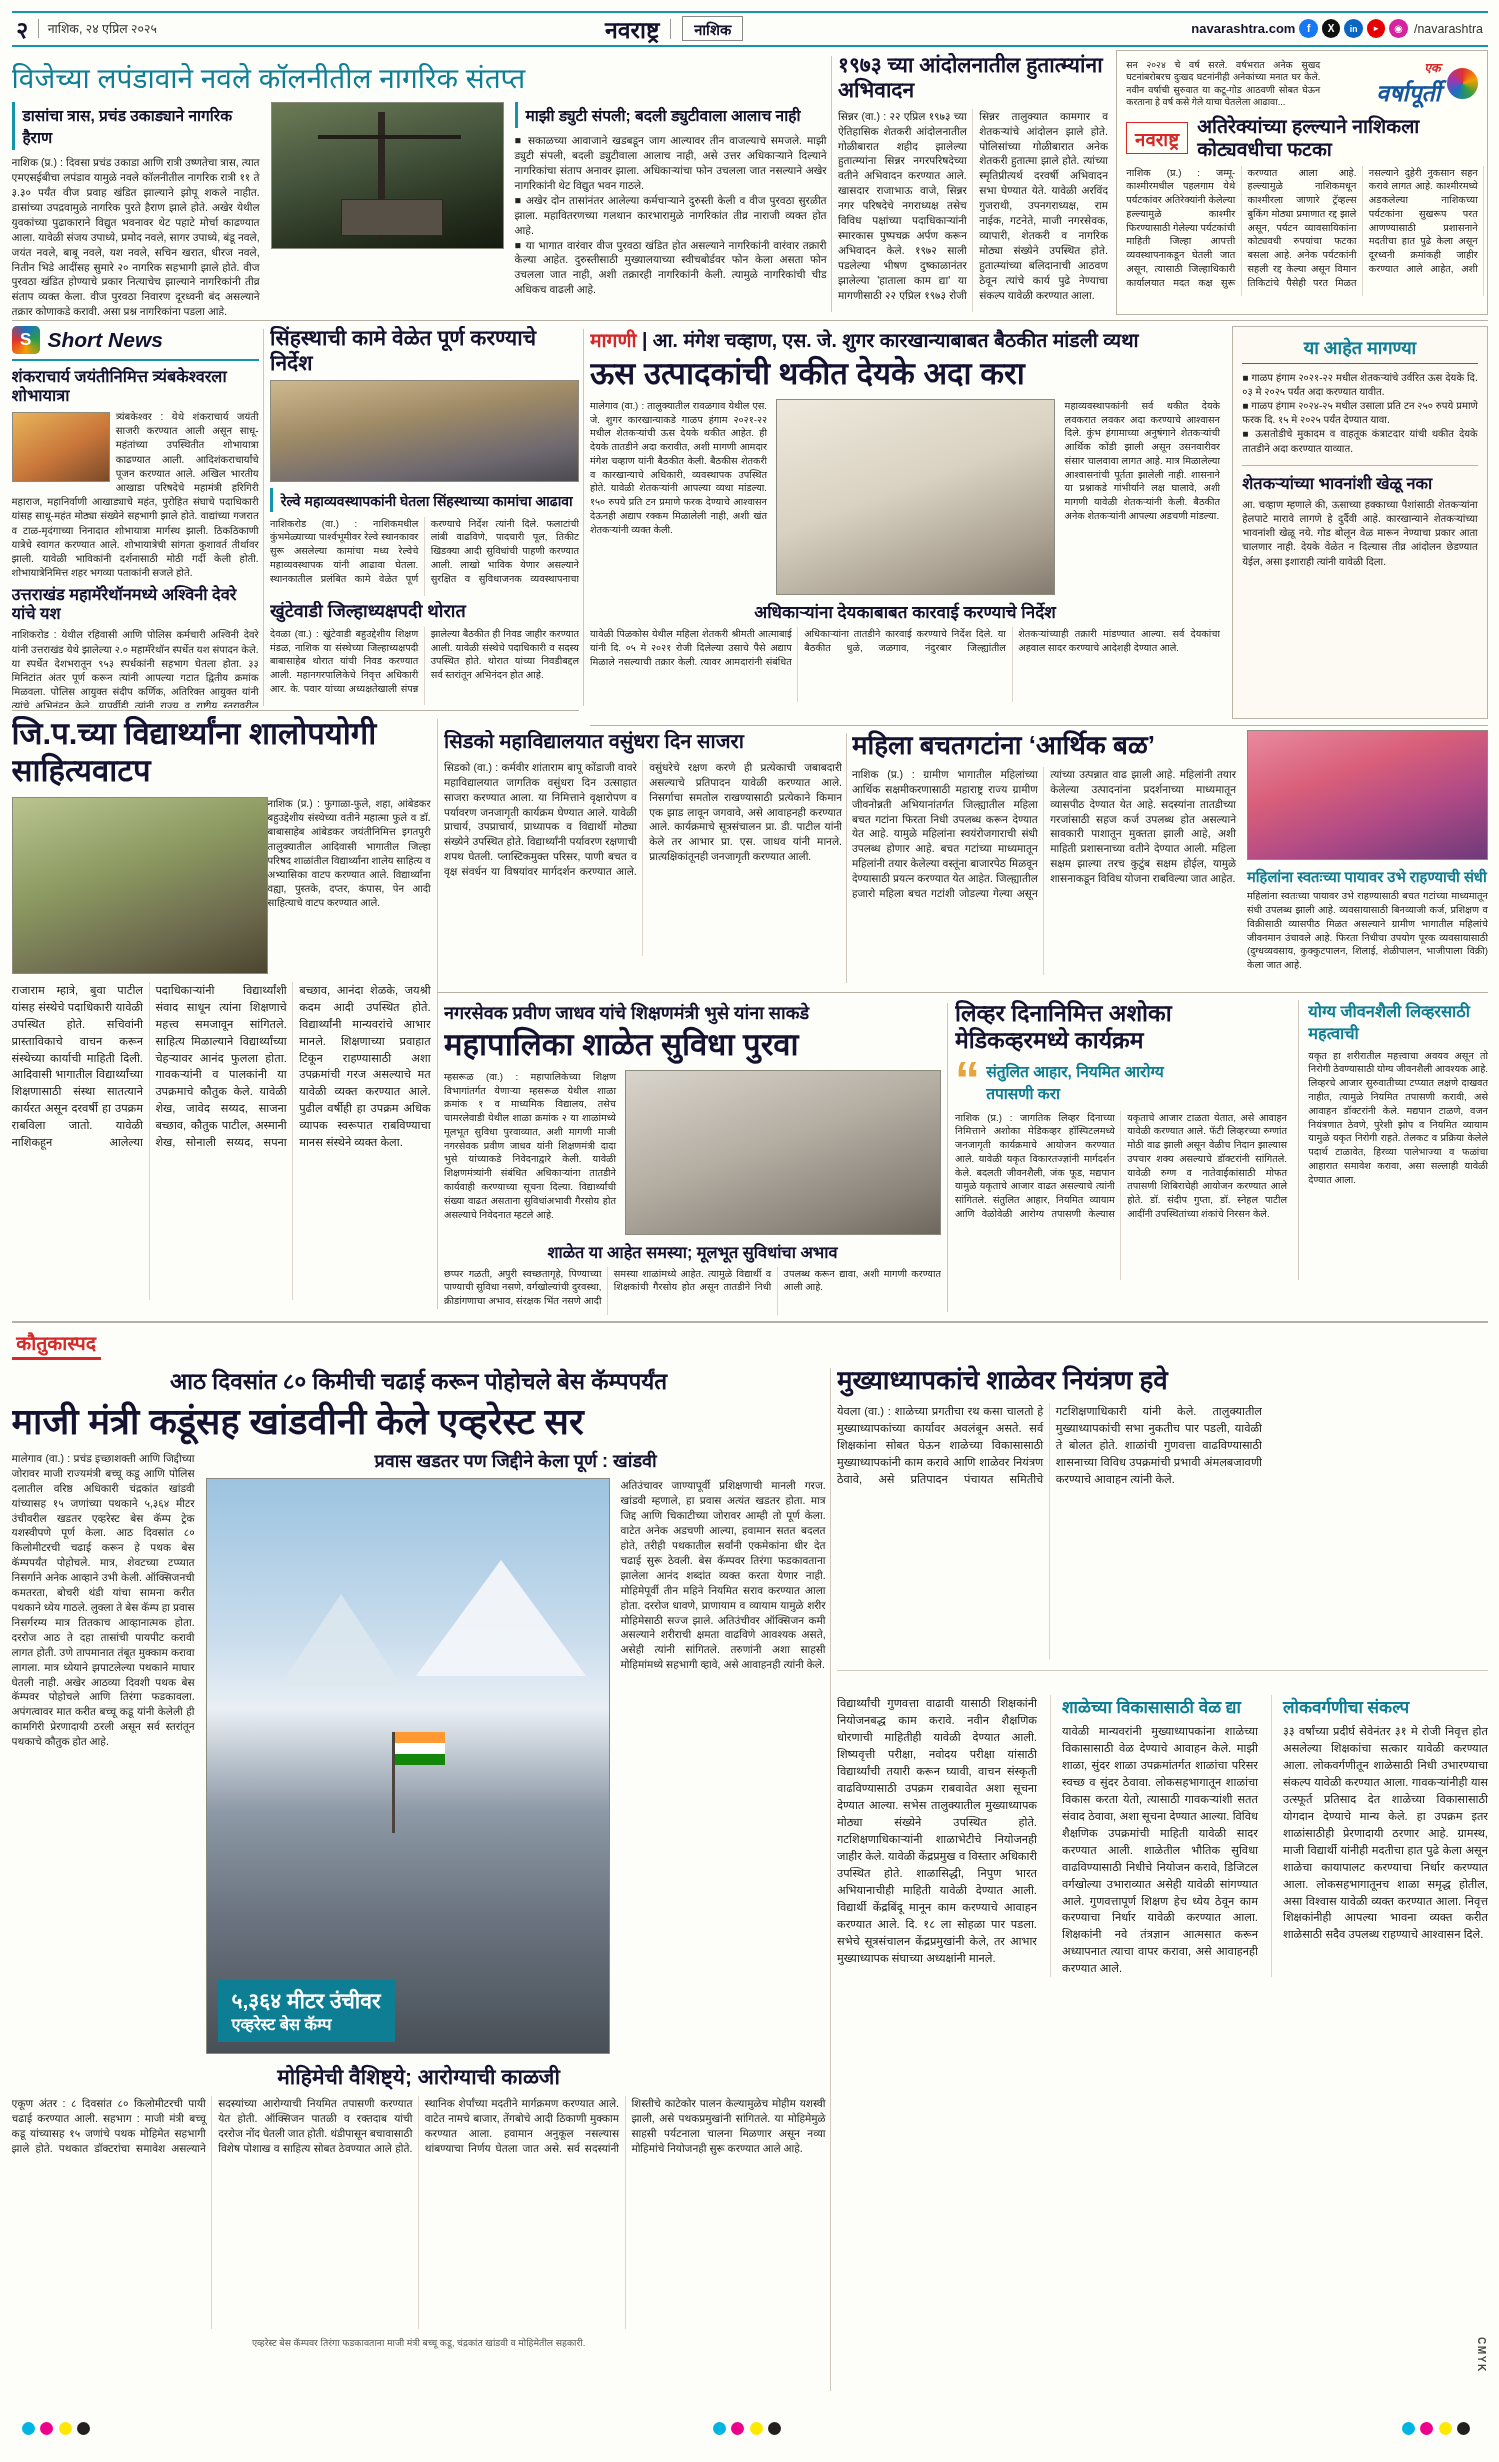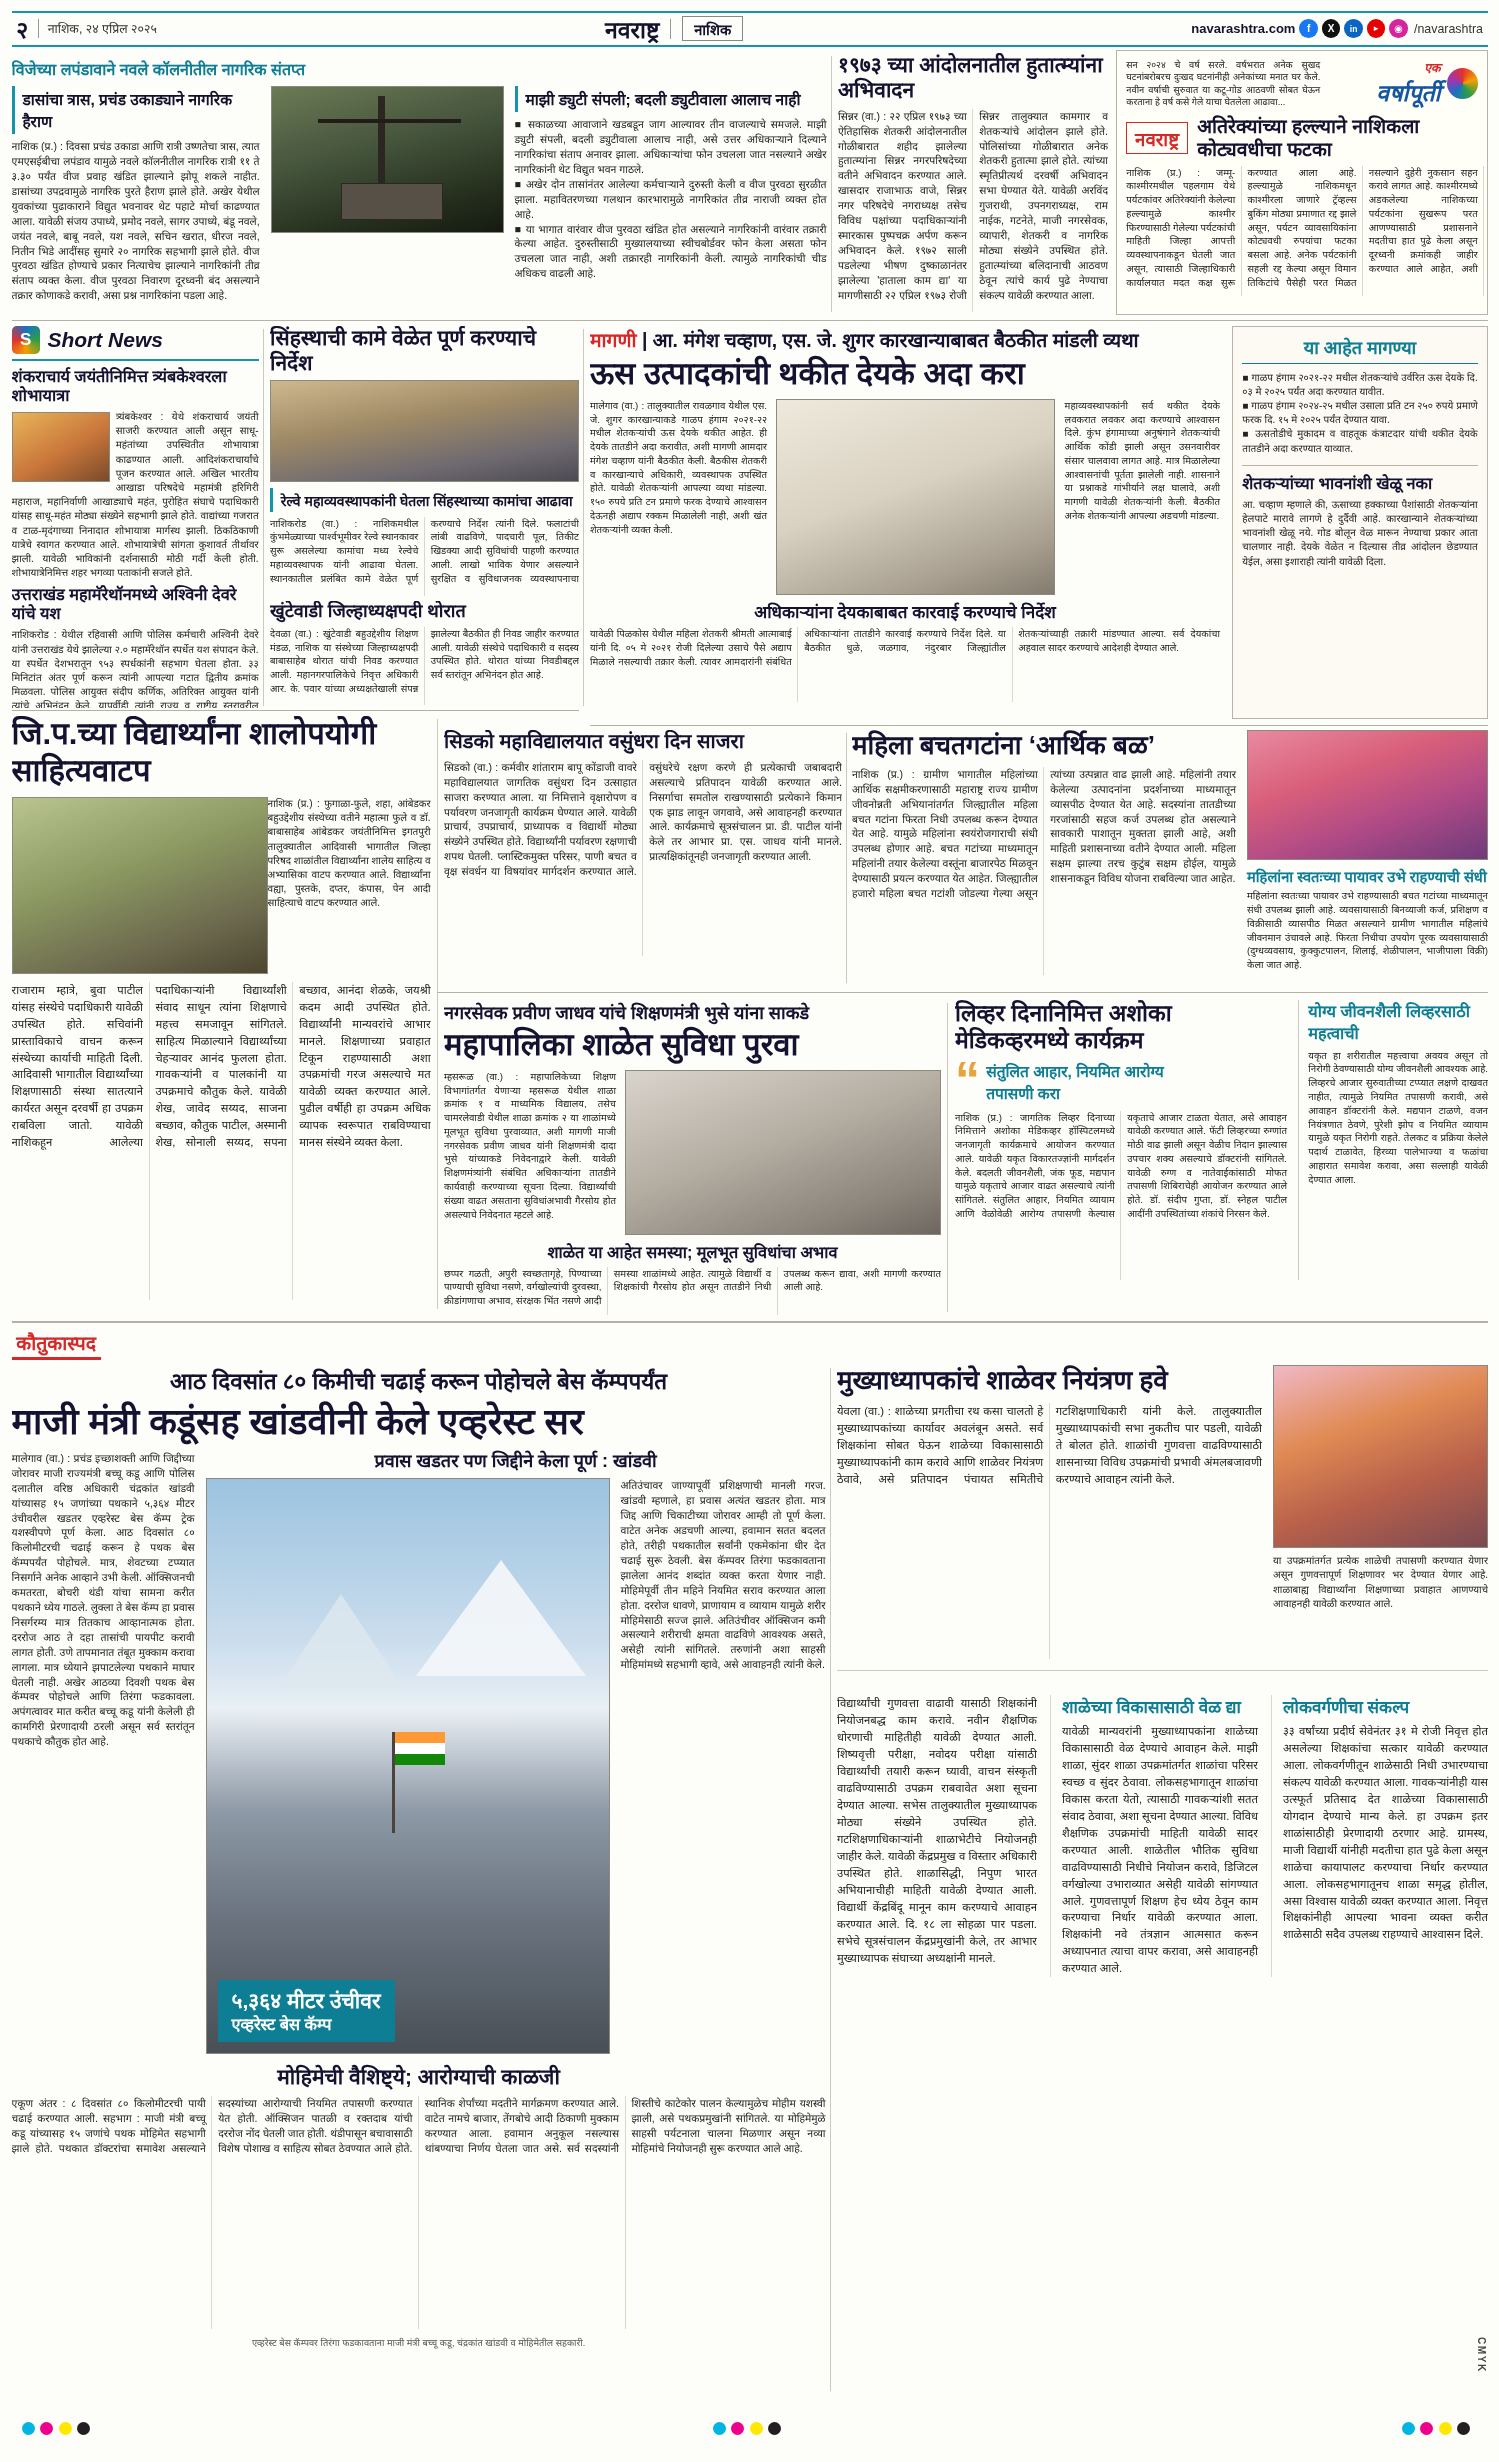--- a/index.html
+++ b/index.html
@@ -60,21 +60,21 @@
       <span class="icn" style="background:#e60000;font-size:7.8px">►</span>
       <span class="icn" style="background:#d6249f">◉</span>
       <span style="font-size:12.4px;color:#333;margin-left:6.2px">/navarashtra</span>
     </div>
   </div>
   <div class="hr teal-rule" style="left:11.6px;top:45px;width:1476px;height:2.3px"></div>
 
   <div class="sec" style="left:11.6px;top:53px;width:815px;height:262px">
     <div class="hl" style="font-size:36px">
     </div>
-    <div class="teal" style="font-size:16px;font-weight:700;margin:4.7px 0 6.2px">विजेच्या लपंडावाने नवले कॉलनीतील नागरिक संतप्त</div>
+    <div class="teal" style="font-size:28px;font-weight:400;margin:4.7px 0 6.2px">विजेच्या लपंडावाने नवले कॉलनीतील नागरिक संतप्त</div>
     <div style="display:flex;gap:11px">
       <div style="width:248px">
         <div class="kbar" style="font-size:15.5px;margin-bottom:4.7px">डासांचा त्रास, प्रचंड उकाड्याने नागरिक हैराण</div>
         <div class="bt">नाशिक (प्र.) : दिवसा प्रचंड उकाडा आणि रात्री उष्णतेचा त्रास, त्यात एमएसईबीचा लपंडाव यामुळे नवले कॉलनीतील नागरिक रात्री ११ ते ३.३० पर्यंत वीज प्रवाह खंडित झाल्याने झोपू शकले नाहीत. डासांच्या उपद्रवामुळे नागरिक पुरते हैराण झाले होते. अखेर येथील युवकांच्या पुढाकाराने विद्युत भवनावर थेट पहाटे मोर्चा काढण्यात आला. यावेळी संजय उपाध्ये, प्रमोद नवले, सागर उपाध्ये, बंडू नवले, जयंत नवले, बाबू नवले, यश नवले, सचिन खरात, धीरज नवले, नितीन भिडे आदींसह सुमारे २० नागरिक सहभागी झाले होते. वीज पुरवठा खंडित होण्याचे प्रकार नित्याचेच झाल्याने नागरिकांनी तीव्र संताप व्यक्त केला. वीज पुरवठा निवारण दूरध्वनी बंद असल्याने तक्रार कोणाकडे करावी, असा प्रश्न नागरिकांना पडला आहे.</div>
       </div>
       <div class="ph" style="width:233px;height:147px;background:linear-gradient(165deg,#6c7b55 0%,#42513a 45%,#27311f 75%,#141a10 100%)">
         <div style="position:absolute;left:46%;top:6%;width:7px;height:88%;background:#2b2620"></div>
         <div style="position:absolute;left:20%;top:22%;width:62%;height:3.9px;background:#221d18"></div>
         <div style="position:absolute;left:30%;bottom:8%;width:44%;height:26%;background:#575047;border:0.8px solid #2a2622"></div>
       </div>
@@ -275,24 +275,20 @@
   </div>
 
   <div class="vr" style="left:830px;top:1368px;height:1023px"></div>
 
   <div class="sec" style="left:837px;top:1365px;width:651px;height:1034px">
     <div style="display:flex;gap:11px">
       <div style="width:425px">
         <div class="hl" style="font-size:26px;margin-bottom:7.8px">मुख्याध्यापकांचे शाळेवर नियंत्रण हवे</div>
         <div class="bt c2 bt-lg" style="height:256px">येवला (वा.) : शाळेच्या प्रगतीचा रथ कसा चालतो हे मुख्याध्यापकांच्या कार्यावर अवलंबून असते. सर्व शिक्षकांना सोबत घेऊन शाळेच्या विकासासाठी मुख्याध्यापकांनी काम करावे आणि शाळेवर नियंत्रण ठेवावे, असे प्रतिपादन पंचायत समितीचे गटशिक्षणाधिकारी यांनी केले. तालुक्यातील मुख्याध्यापकांची सभा नुकतीच पार पडली, यावेळी ते बोलत होते. शाळांची गुणवत्ता वाढविण्यासाठी शासनाच्या विविध उपक्रमांची प्रभावी अंमलबजावणी करण्याचे आवाहन त्यांनी केले.</div>
       </div>
-      <div style="flex:1">
-        <div class="ph" style="width:100%;height:183px;background:linear-gradient(160deg,#f0b8c6 0%,#e08a54 35%,#b8604a 65%,#7a4a52 100%)"></div>
-        <div class="bt" style="font-size:10px;margin-top:6.2px">या उपक्रमांतर्गत प्रत्येक शाळेची तपासणी करण्यात येणार असून गुणवत्तापूर्ण शिक्षणावर भर देण्यात येणार आहे. शाळाबाह्य विद्यार्थ्यांना शिक्षणाच्या प्रवाहात आणण्याचे आवाहनही यावेळी करण्यात आले.</div>
-      </div>
     </div>
     <div style="display:flex;gap:13px;margin-top:11px;border-top:0.8px solid #cfc8bc;padding-top:24px">
       <div class="bt bt-lg" style="width:200px">विद्यार्थ्यांची गुणवत्ता वाढावी यासाठी शिक्षकांनी नियोजनबद्ध काम करावे. नवीन शैक्षणिक धोरणाची माहितीही यावेळी देण्यात आली. शिष्यवृत्ती परीक्षा, नवोदय परीक्षा यांसाठी विद्यार्थ्यांची तयारी करून घ्यावी, वाचन संस्कृती वाढविण्यासाठी उपक्रम राबवावेत अशा सूचना देण्यात आल्या. सभेस तालुक्यातील मुख्याध्यापक मोठ्या संख्येने उपस्थित होते. गटशिक्षणाधिकाऱ्यांनी शाळाभेटीचे नियोजनही जाहीर केले. यावेळी केंद्रप्रमुख व विस्तार अधिकारी उपस्थित होते. शाळासिद्धी, निपुण भारत अभियानाचीही माहिती यावेळी देण्यात आली. विद्यार्थी केंद्रबिंदू मानून काम करण्याचे आवाहन करण्यात आले. दि. १८ ला सोहळा पार पडला. सभेचे सूत्रसंचालन केंद्रप्रमुखांनी केले, तर आभार मुख्याध्यापक संघाच्या अध्यक्षांनी मानले.</div>
       <div style="width:208px;border-left:0.8px solid #ddd6ca;padding-left:11px">
         <div class="teal" style="font-size:17px;font-weight:800;margin-bottom:4.7px">शाळेच्या विकासासाठी वेळ द्या</div>
         <div class="bt bt-lg">यावेळी मान्यवरांनी मुख्याध्यापकांना शाळेच्या विकासासाठी वेळ देण्याचे आवाहन केले. माझी शाळा, सुंदर शाळा उपक्रमांतर्गत शाळांचा परिसर स्वच्छ व सुंदर ठेवावा. लोकसहभागातून शाळांचा विकास करता येतो, त्यासाठी गावकऱ्यांशी सतत संवाद ठेवावा, अशा सूचना देण्यात आल्या. विविध शैक्षणिक उपक्रमांची माहिती यावेळी सादर करण्यात आली. शाळेतील भौतिक सुविधा वाढविण्यासाठी निधीचे नियोजन करावे, डिजिटल वर्गखोल्या उभाराव्यात असेही यावेळी सांगण्यात आले. गुणवत्तापूर्ण शिक्षण हेच ध्येय ठेवून काम करण्याचा निर्धार यावेळी करण्यात आला. शिक्षकांनी नवे तंत्रज्ञान आत्मसात करून अध्यापनात त्याचा वापर करावा, असे आवाहनही करण्यात आले.</div>
       </div>
       <div style="flex:1;border-left:0.8px solid #ddd6ca;padding-left:11px">
         <div class="teal" style="font-size:17px;font-weight:800;margin-bottom:4.7px">लोकवर्गणीचा संकल्प</div>
         <div class="bt bt-lg">३३ वर्षांच्या प्रदीर्घ सेवेनंतर ३१ मे रोजी निवृत्त होत असलेल्या शिक्षकांचा सत्कार यावेळी करण्यात आला. लोकवर्गणीतून शाळेसाठी निधी उभारण्याचा संकल्प यावेळी करण्यात आला. गावकऱ्यांनीही यास उत्स्फूर्त प्रतिसाद देत शाळेच्या विकासासाठी योगदान देण्याचे मान्य केले. हा उपक्रम इतर शाळांसाठीही प्रेरणादायी ठरणार आहे. ग्रामस्थ, माजी विद्यार्थी यांनीही मदतीचा हात पुढे केला असून शाळेचा कायापालट करण्याचा निर्धार करण्यात आला. लोकसहभागातूनच शाळा समृद्ध होतील, असा विश्वास यावेळी व्यक्त करण्यात आला. निवृत्त शिक्षकांनीही आपल्या भावना व्यक्त करीत शाळेसाठी सदैव उपलब्ध राहण्याचे आश्वासन दिले.</div>

